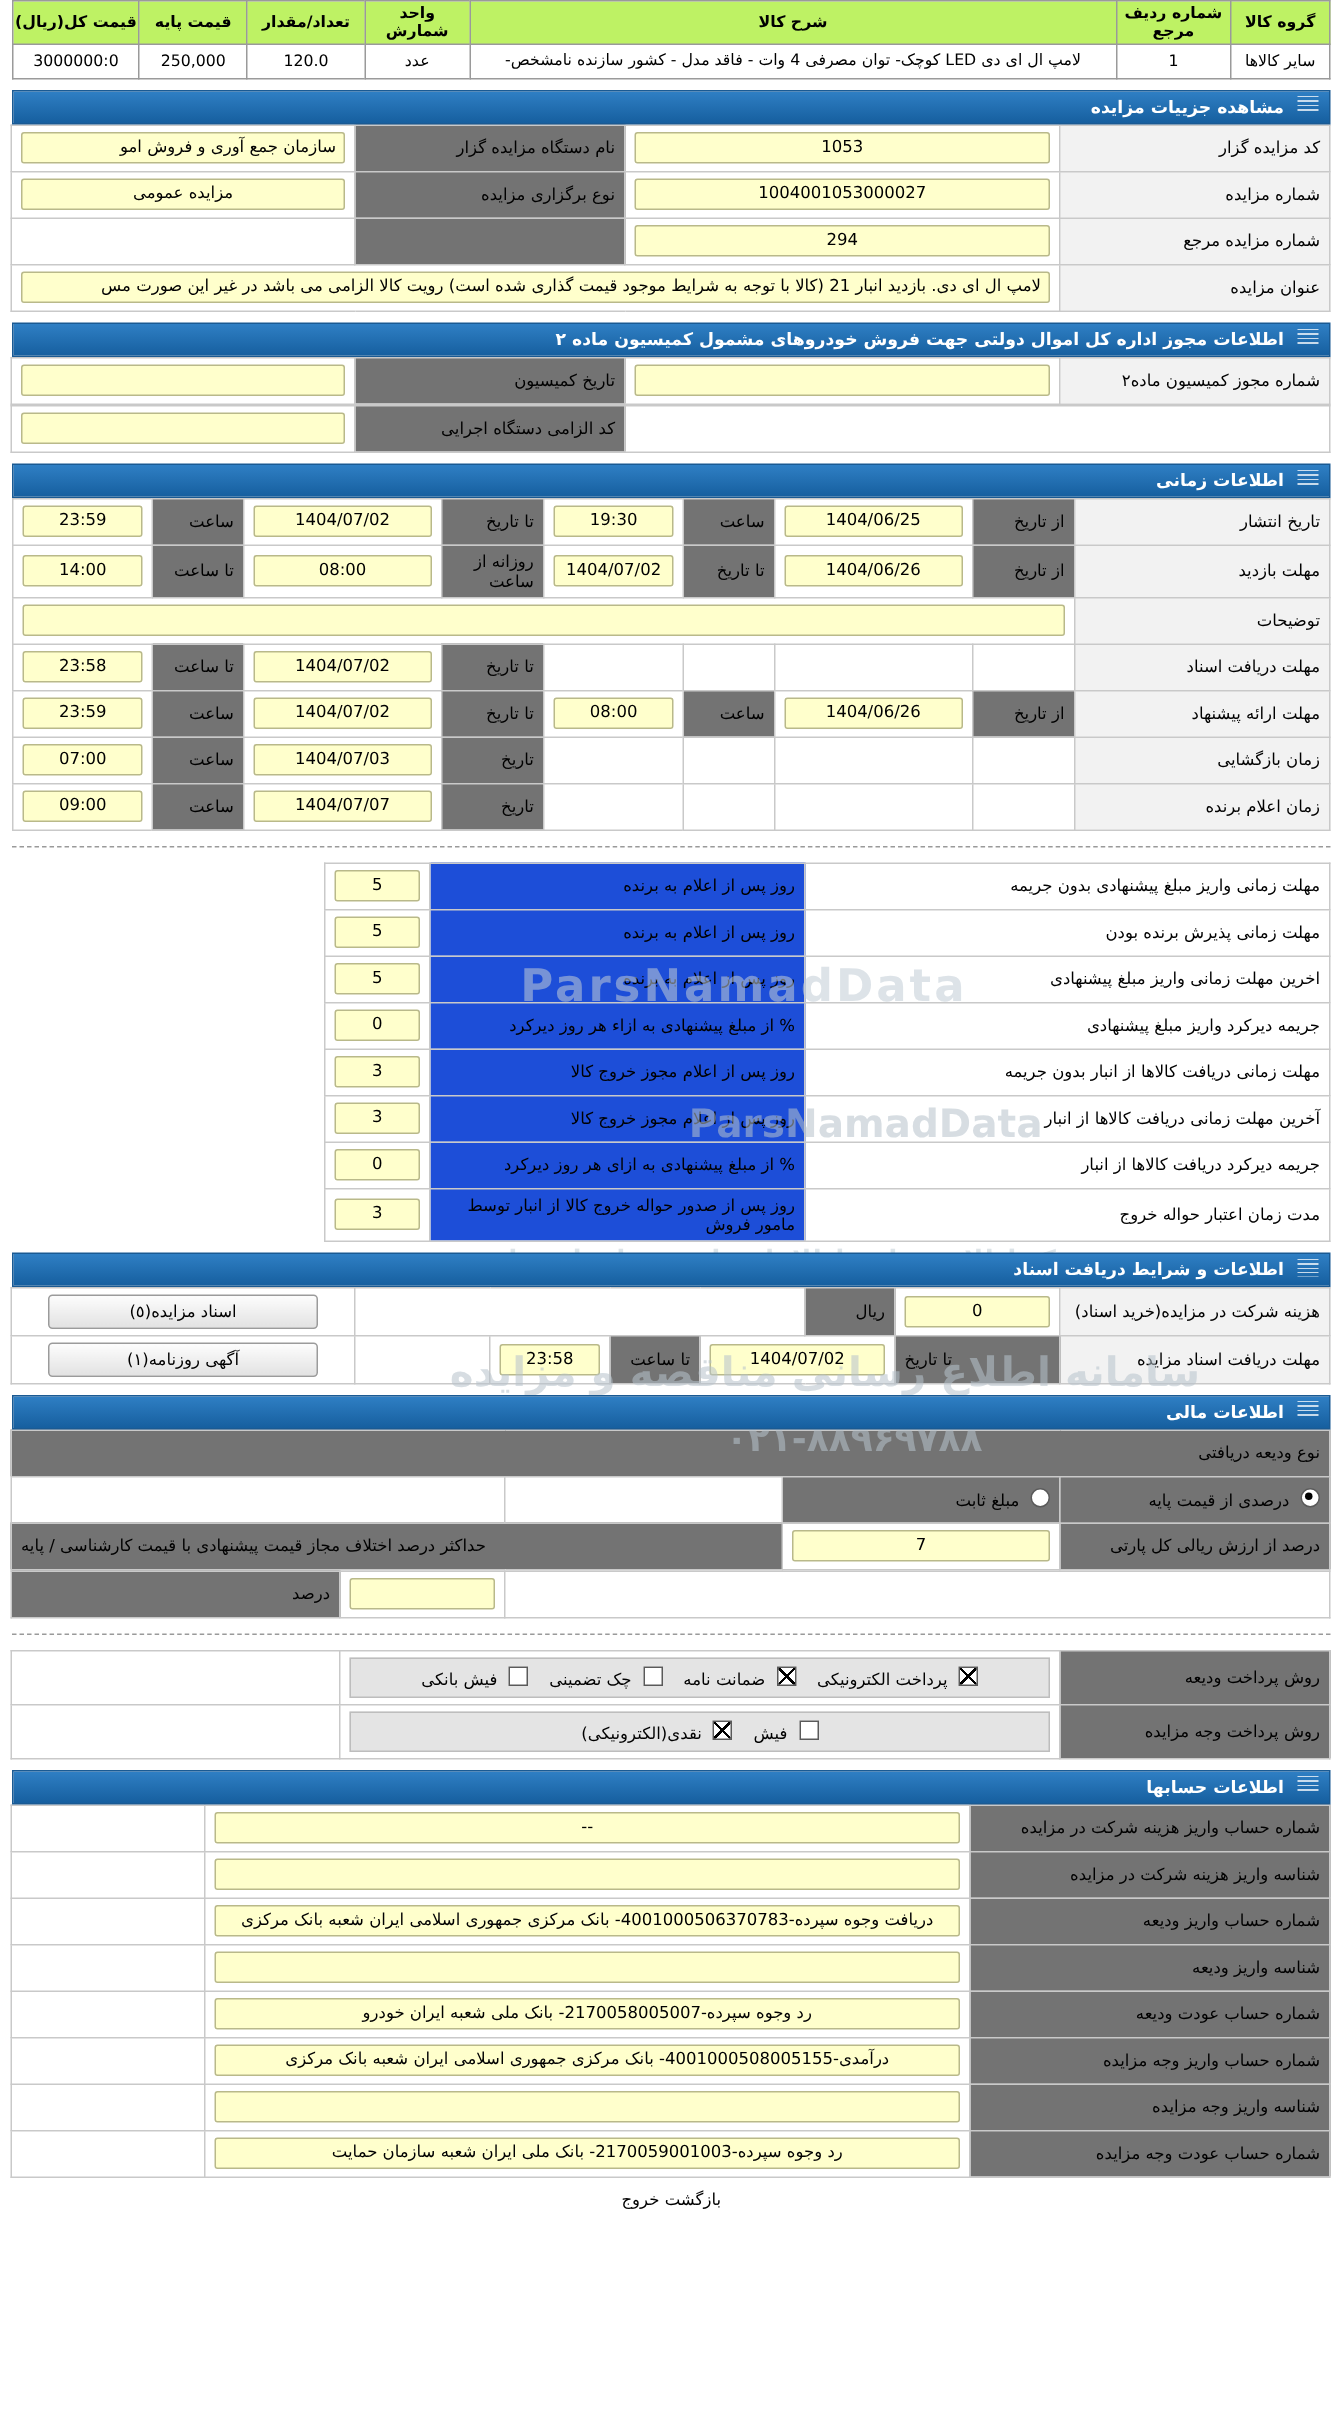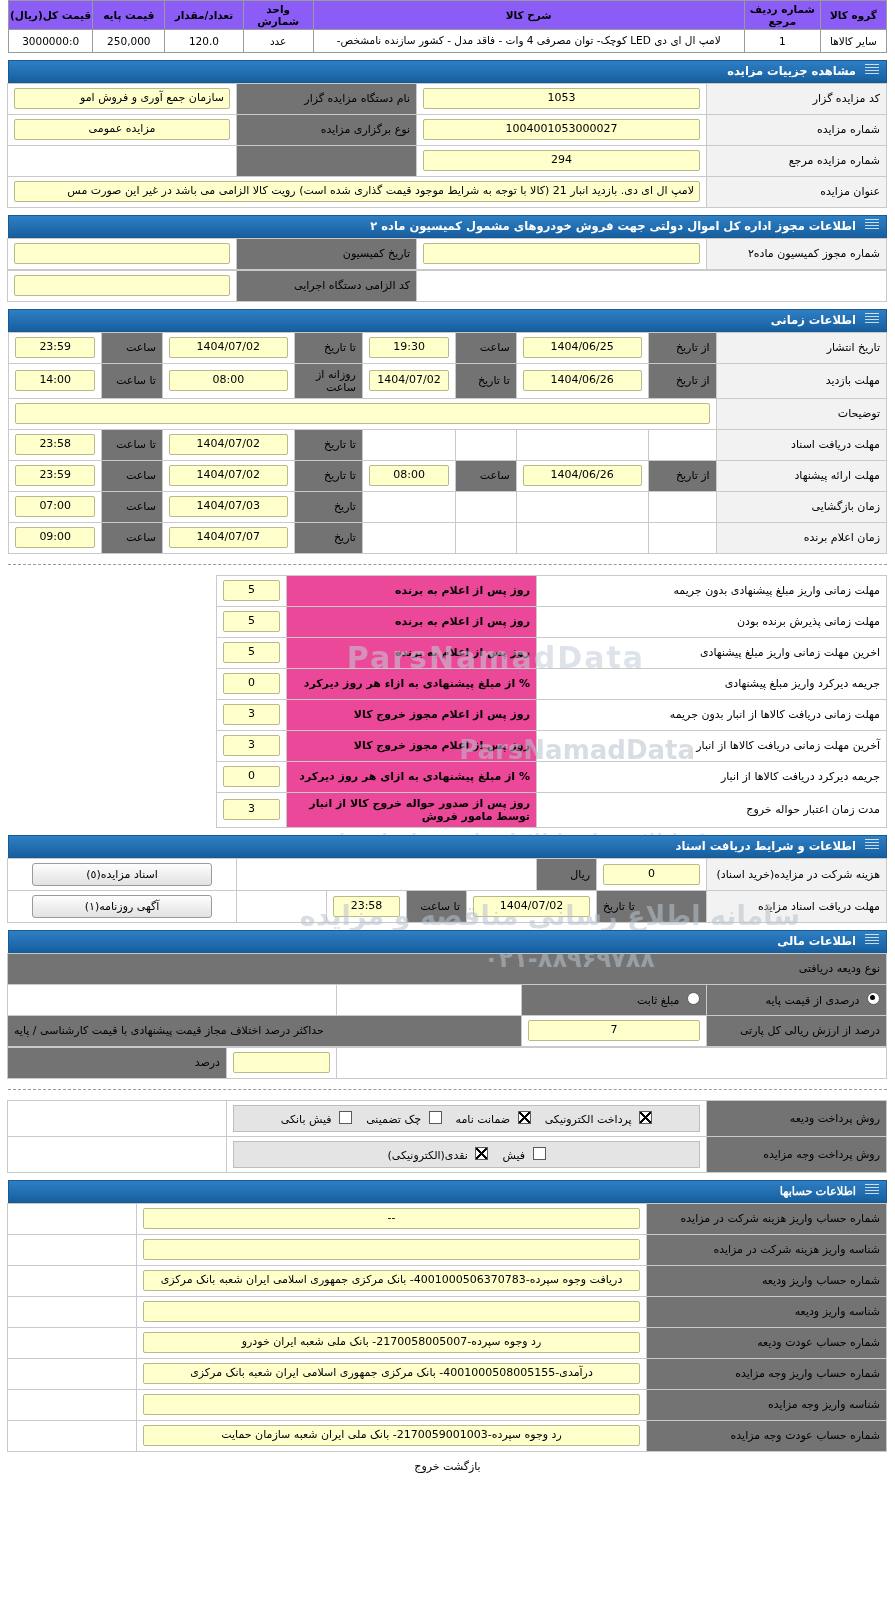--- a/index.html
+++ b/index.html
@@ -14,21 +14,21 @@
   .page{width:895px;position:relative;}
 
   
   table.goods{
     width:879px;
     margin:0 8px;
     border-collapse:collapse;
     table-layout:fixed;
   }
   table.goods th{
-    background:#8b5cf6;
+    background:#bef264;
     border:1px solid #9a9a9a;
     font-size:10.5px;
     font-weight:bold;
     padding:2px 1px;
     line-height:1.15;
     text-align:center;
     color:#000;
   }
   table.goods td{
     border:1px solid #9a9a9a;
@@ -115,21 +115,21 @@
     border-collapse:collapse;
     table-layout:fixed;
   }
   table.pen td{
     border:1px solid #c9c9c9;
     padding:4px 6px;
     font-size:11px;
     height:22px;
   }
   td.pen-lbl{text-align:right;background:#fff;}
-  td.pen-unit{text-align:right;width:250px;background:#ec4899;font-weight:bold;}
+  td.pen-unit{text-align:right;width:250px;background:#1d4ed8;}
   td.pen-val{width:70px;}
 
   
   .btn{
     display:inline-block;
     background:linear-gradient(#fdfdfd,#e2e2e2);
     border:1px solid #9b9b9b;
     border-radius:3px;
     padding:4px 14px;
     font-size:11px;
@@ -675,21 +675,21 @@
           &nbsp;&nbsp;
           <span class="chk on"></span>
           <span>نقدی(الکترونیکی)</span>
         </div>
       </td>
       <td class="nb"></td>
     </tr>
   </tbody>
     </table>
 
-  <div class="bar" style="margin-top:7px;font-family:Liberation Serif, serif;">
+  <div class="bar" style="margin-top:7px;">
     <span class="grip"></span>
     <span class="t">اطلاعات حسابها</span>
   </div>
 
   <table class="form">
     <colgroup>
         <col style="width:240px">
         <col style="width:510px">
         <col style="width:129px">
       </colgroup>

